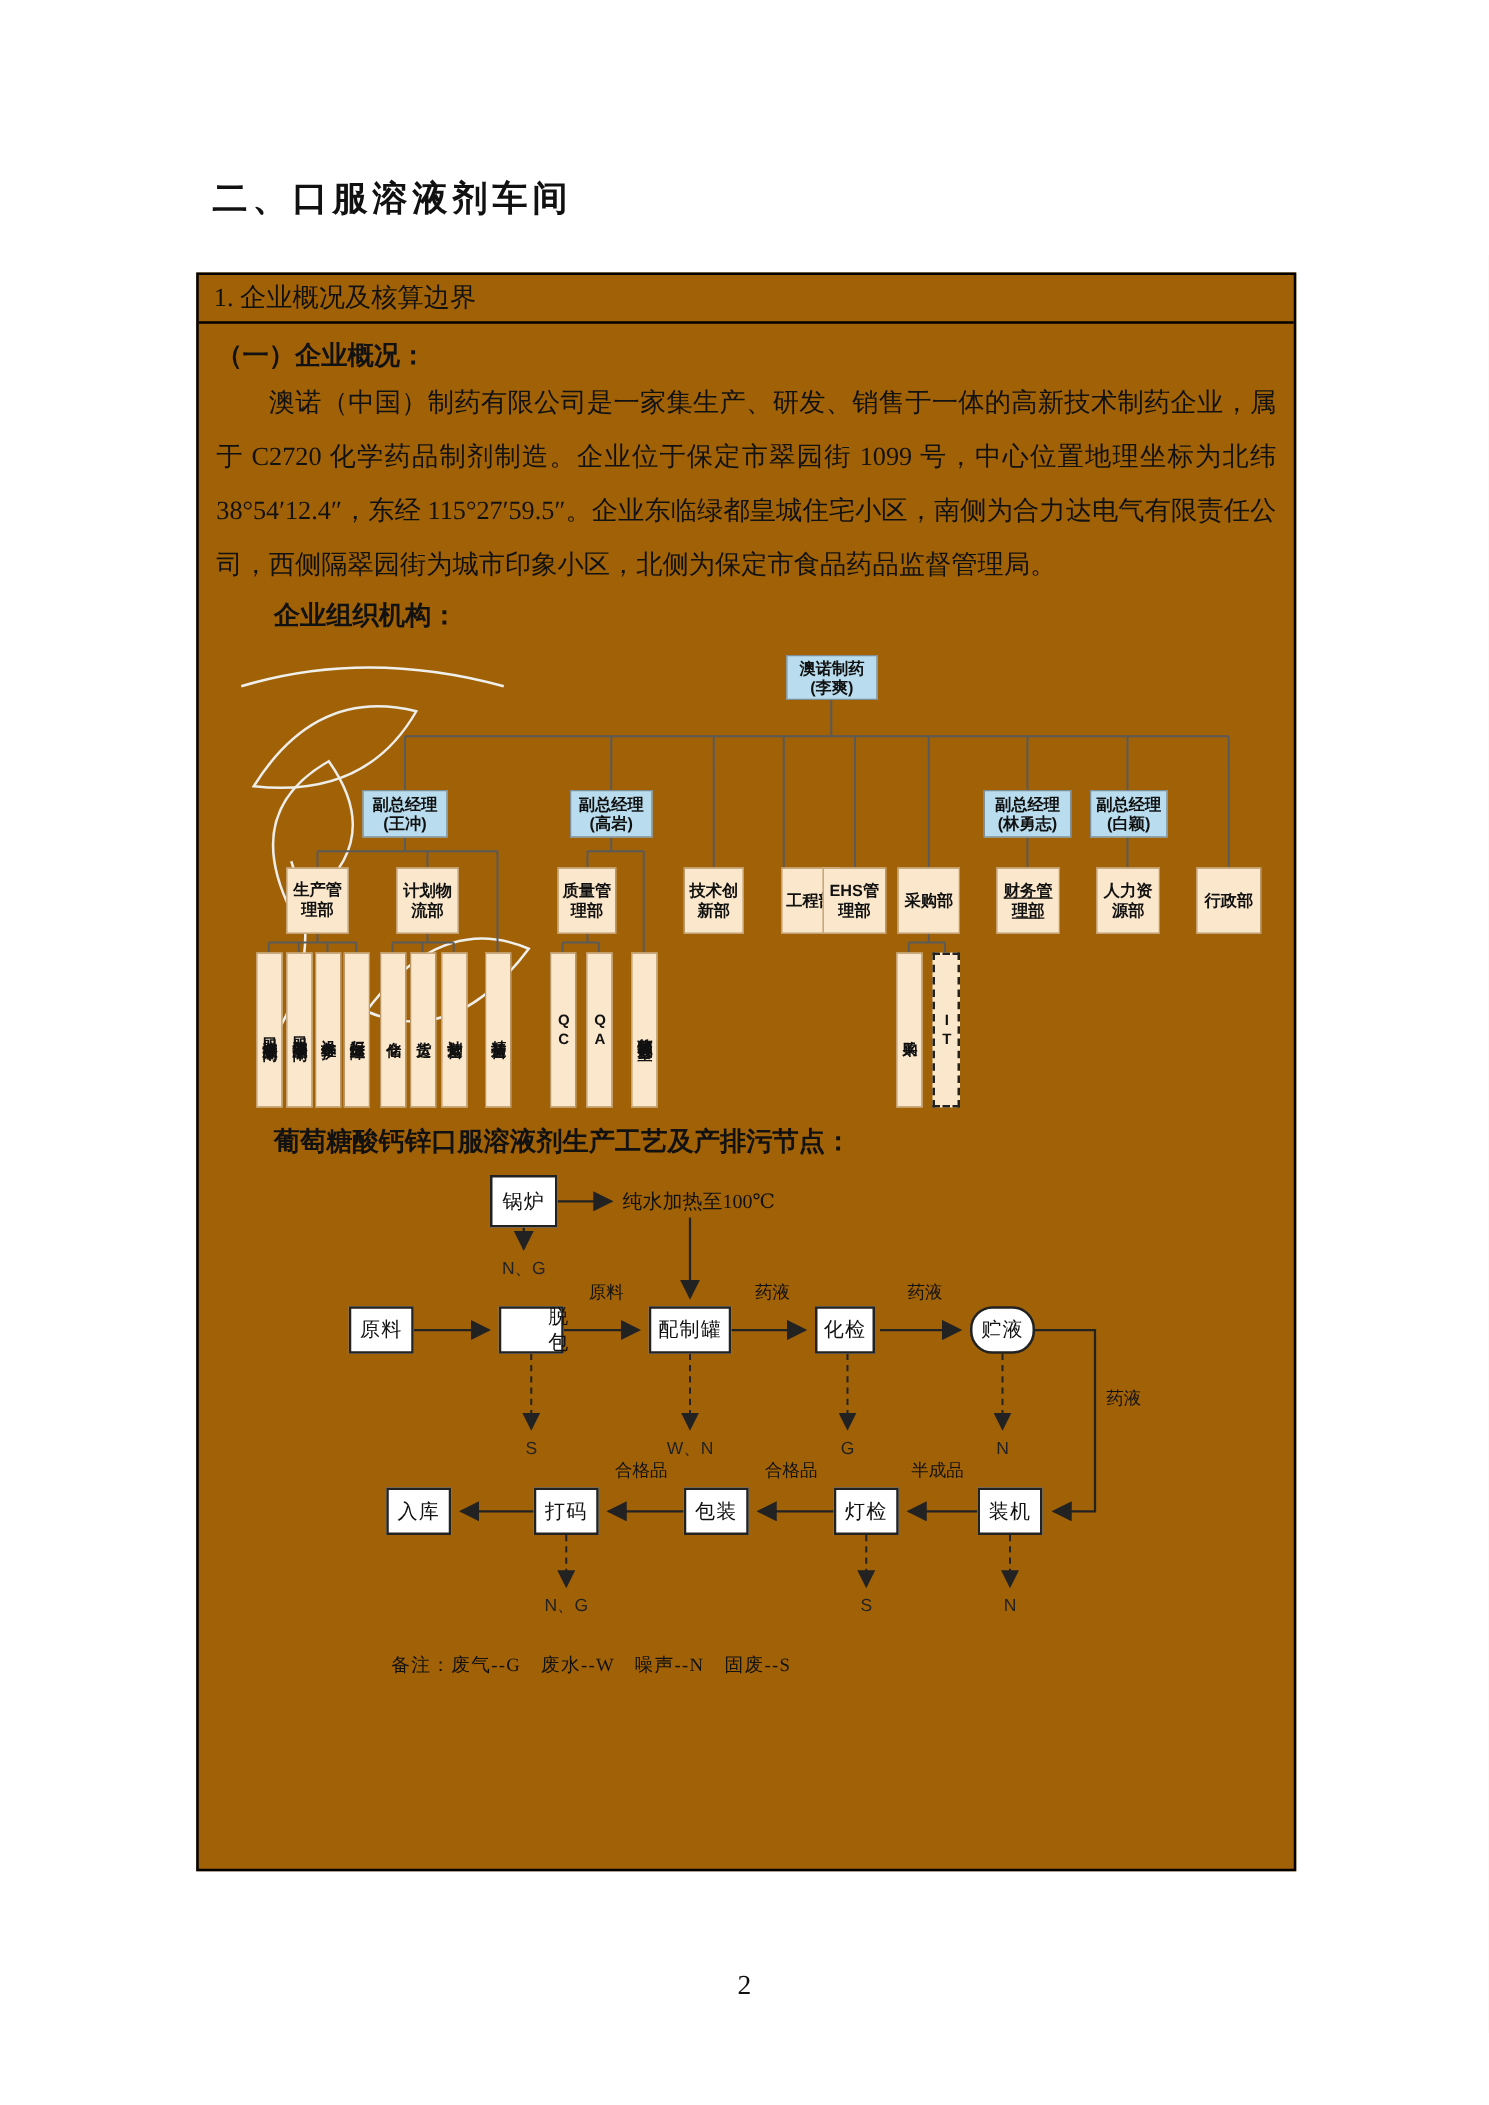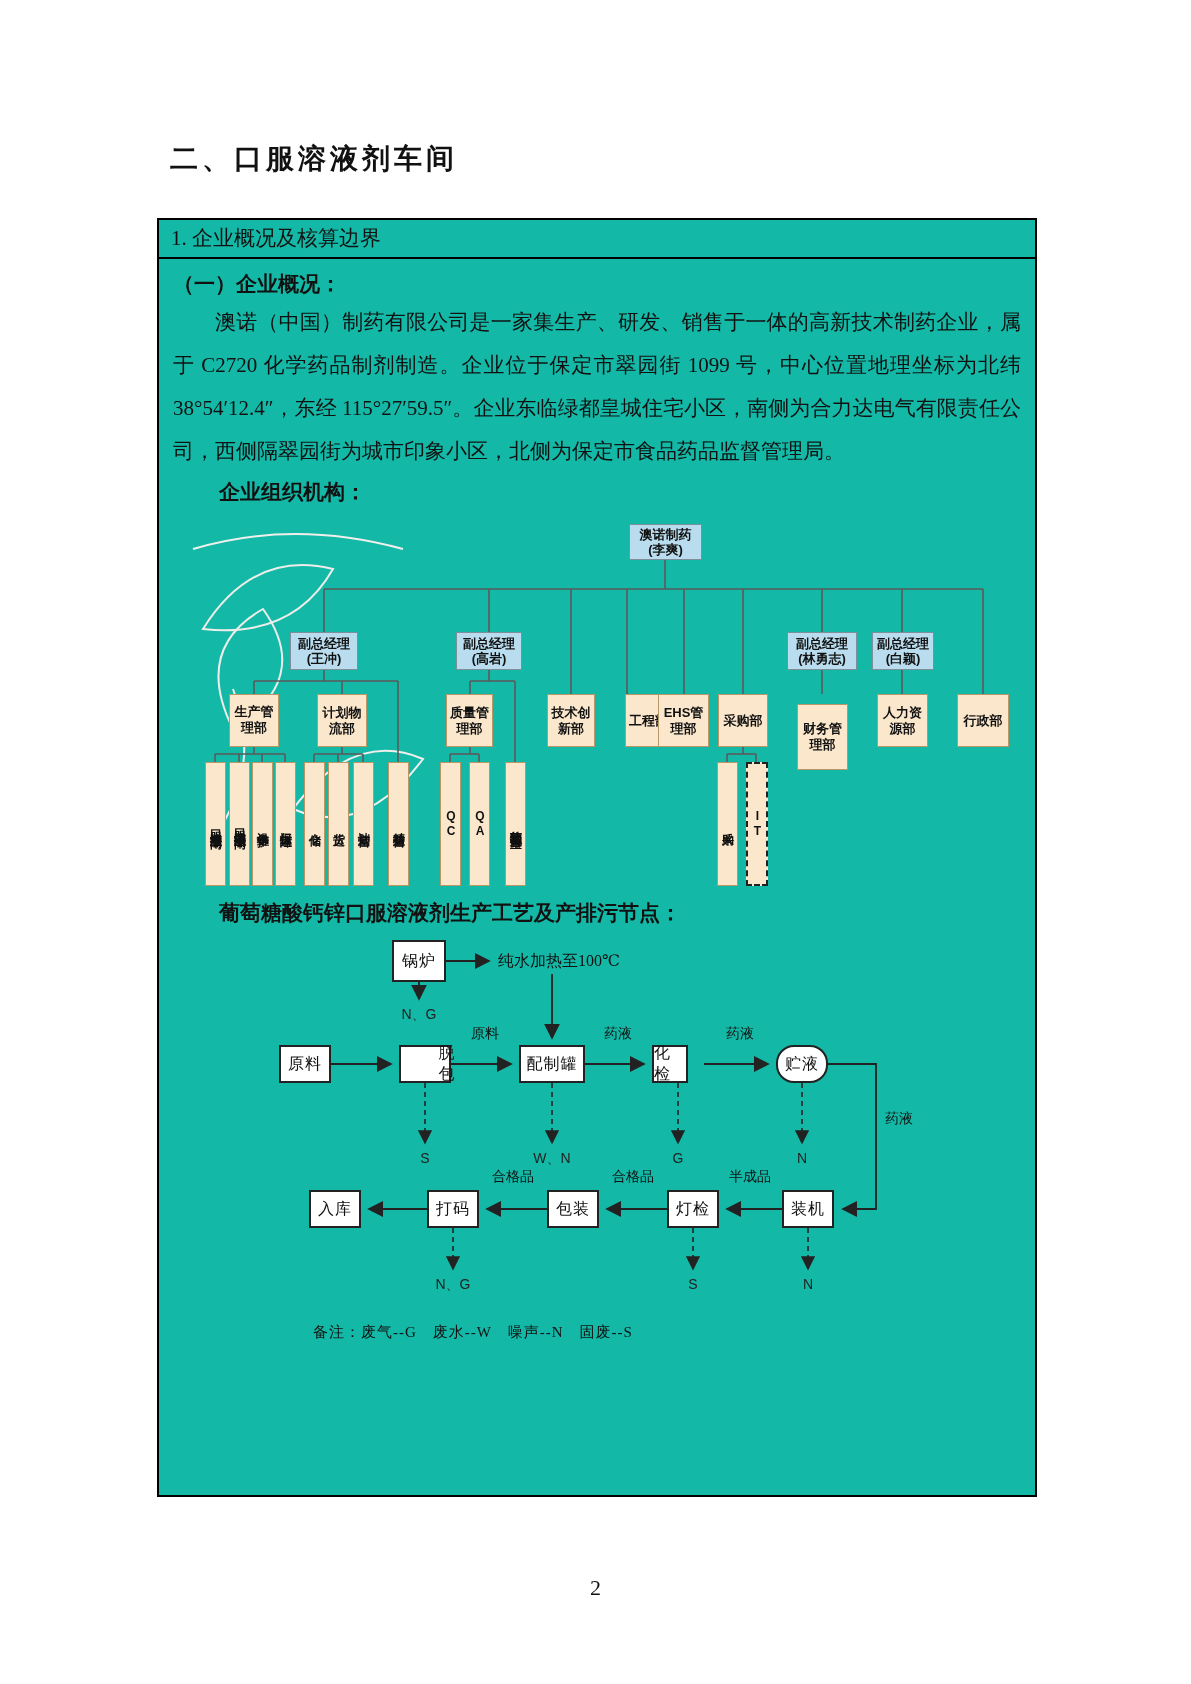--- a/index.html
+++ b/index.html
@@ -1,21 +1,21 @@
 <!DOCTYPE html>
 <html style="--blue: #b9ddee; --tan: #fbe7cb; --tan-border: #b99767;"><head>
 <meta charset="utf-8">
 <style>
   html,body{margin:0;padding:0;background:#ffffff;}
   .page{position:relative;width:1191px;height:1684px;background:#fff;
         font-family:"Liberation Serif","DejaVu Serif",serif;color:#111;overflow:hidden;}
   .doc-title{position:absolute;left:170px;top:140px;font-size:28px;font-weight:bold;
         letter-spacing:4px;margin:0;}
   .panel{position:absolute;left:157px;top:218px;width:880px;height:1279px;
-        border:2px solid #000;box-sizing:border-box;background:#14b8a6;}
+        border:2px solid #000;box-sizing:border-box;background:#a16207;}
   .panel-header{padding:7px 12px;font-size:21px;border-bottom:2px solid #000;line-height:23px;}
   .panel-body{padding:4px 14px 0 14px;position:relative;}
   .sub-head{font-size:21px;font-weight:bold;margin:6px 0 2px 0;line-height:30px;}
   .sub-head.indent{padding-left:46px;margin-top:4px;}
   .para{margin:0;font-size:21px;line-height:43px;text-indent:2em;text-align:justify;}
 
   
   .org-wrap{position:relative;width:850px;height:385px;}
   .flow-wrap{position:relative;width:850px;height:430px;}
   .org-wrap svg,.flow-wrap svg{position:absolute;left:0;top:0;}
@@ -124,21 +124,21 @@
         <div class="node blue" style="left:699px;top:123px;width:62px;height:38px;">副总经理
 (白颖)</div>
 
         <div class="node tan" style="left:56px;top:185px;width:50px;height:53px;font-family:Liberation Mono, monospace;">生产管理部</div>
         <div class="node tan" style="left:144px;top:185px;width:50px;height:53px;">计划物流部</div>
         <div class="node tan" style="left:273px;top:185px;width:47px;height:53px;">质量管理部</div>
         <div class="node tan" style="left:374px;top:185px;width:48px;height:53px;">技术创新部</div>
         <div class="node tan" style="left:452px;top:185px;width:47px;height:53px;">工程部</div>
         <div class="node tan" style="left:485px;top:185px;width:51px;height:53px;">EHS管理部</div>
         <div class="node tan" style="left:545px;top:185px;width:50px;height:53px;">采购部</div>
-        <div class="node tan" style="left:624px;top:195px;width:51px;height:66px;">财务管理部</div>
+        <div class="node tan" style="left:624px;top:185px;width:51px;height:53px;text-decoration:underline;">财务管理部</div>
         <div class="node tan" style="left:704px;top:185px;width:51px;height:53px;">人力资源部</div>
         <div class="node tan" style="left:784px;top:185px;width:52px;height:53px;">行政部</div>
 
         <div class="node tan unit" style="left:32px;top:253px;width:21px;height:124px;">口服溶液剂车间</div>
         <div class="node tan unit" style="left:56px;top:253px;width:21px;height:124px;">口服溶液剂二车间</div>
         <div class="node tan unit" style="left:79px;top:253px;width:21px;height:124px;">设备维护</div>
         <div class="node tan unit" style="left:102px;top:253px;width:21px;height:124px;">运行保障组</div>
         <div class="node tan unit" style="left:131px;top:253px;width:21px;height:124px;">仓储</div>
         <div class="node tan unit" style="left:155px;top:253px;width:21px;height:124px;">货运</div>
         <div class="node tan unit" style="left:180px;top:253px;width:21px;height:124px;">计划运营</div>
@@ -183,21 +183,21 @@
             <line x1="635" y1="298" x2="635" y2="339" marker-end="url(#arr)"></line>
           </g>
         </svg>
 
         <div class="fbox" style="left:219px;top:10px;width:54px;height:42px;">锅炉</div>
         <div class="flabel plain" style="left:325px;top:21px;font-size:16px;">纯水加热至100℃</div>
 
         <div class="fbox" style="left:106px;top:115px;width:52px;height:38px;">原料</div>
         <div class="fbox" style="left:226px;top:115px;width:52px;height:38px;padding-left:44px;">脱包</div>
         <div class="fbox" style="left:346px;top:115px;width:66px;height:38px;">配制罐</div>
-        <div class="fbox" style="left:479px;top:115px;width:36px;height:38px;">化检</div>
+        <div class="fbox" style="left:479px;top:115px;width:48px;height:38px;">化检</div>
         <div class="fbox" style="left:603px;top:115px;width:52px;height:38px;border-radius:18px;">贮液</div>
 
         <div class="fbox" style="left:136px;top:260px;width:52px;height:38px;">入库</div>
         <div class="fbox" style="left:254px;top:260px;width:52px;height:38px;">打码</div>
         <div class="fbox" style="left:374px;top:260px;width:52px;height:38px;">包装</div>
         <div class="fbox" style="left:494px;top:260px;width:52px;height:38px;">灯检</div>
         <div class="fbox" style="left:609px;top:260px;width:52px;height:38px;">装机</div>
 
         <div class="flabel" style="left:312px;top:95px;">原料</div>
         <div class="flabel" style="left:445px;top:95px;">药液</div>

